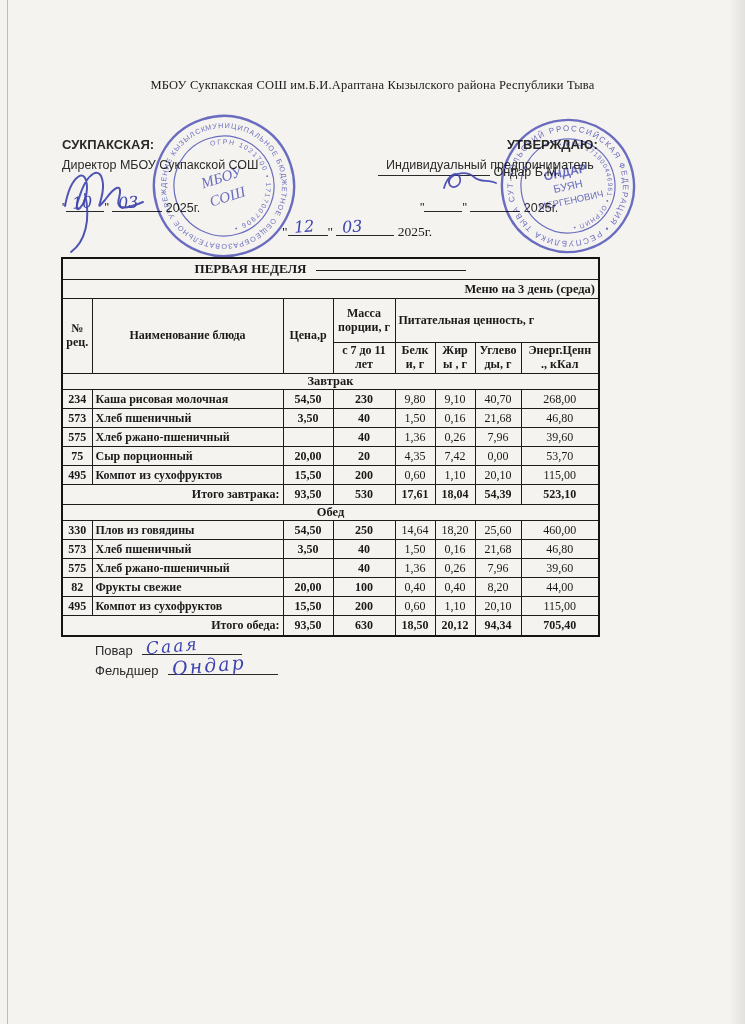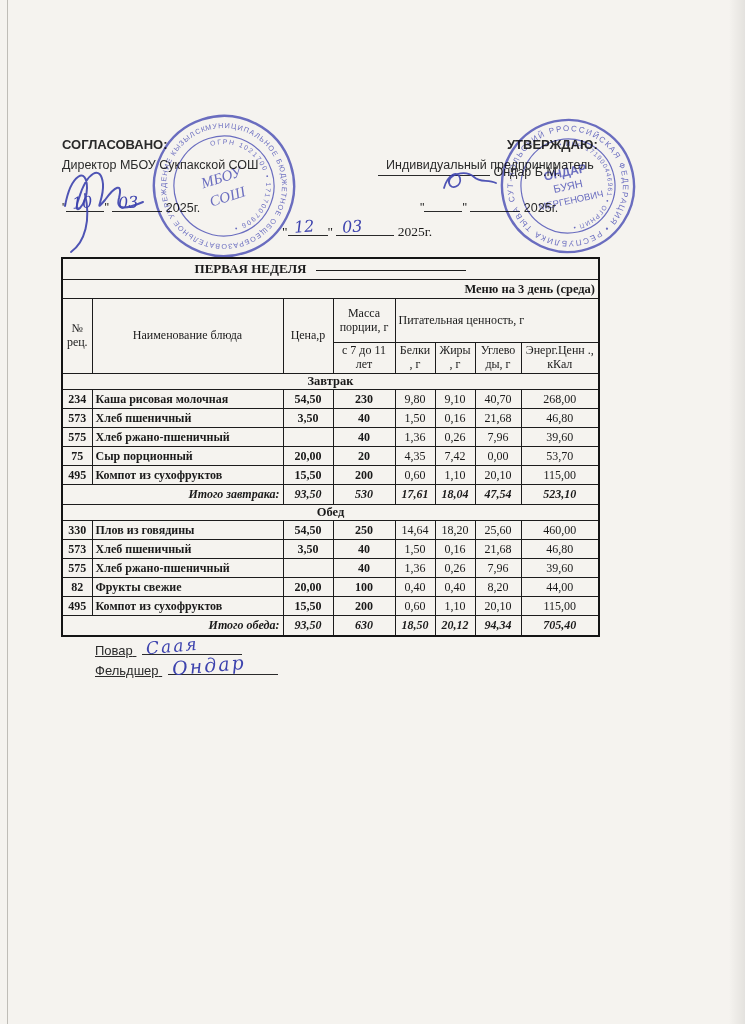--- a/index.html
+++ b/index.html
@@ -22,48 +22,49 @@
   .hand-name{position:absolute;left:4px;bottom:-2px;font-size:17px;letter-spacing:2px;transform:rotate(-5deg);white-space:nowrap;}
 
   
   table.menu{position:absolute;left:61px;top:257px;border-collapse:collapse;table-layout:fixed;
         width:537px;font-size:12px;background:transparent;}
   table.menu td,table.menu th{border:1.5px solid #1c1c1c;padding:0 3px;overflow:hidden;}
   table.menu{border:2px solid #141414;}
   .row-week td{height:20px;font-size:13px;font-weight:bold;text-align:center;}
   .hline{display:inline-block;width:150px;border-bottom:1.4px solid #1c1c1c;vertical-align:middle;margin-left:10px;}
   .row-menu td{height:18px;font-size:12.5px;font-weight:bold;text-align:right;}
-  thead th{font-weight:normal;text-align:center;vertical-align:middle;line-height:1.15;word-break:break-word;}
+  thead th{font-weight:bold;text-align:center;vertical-align:middle;line-height:1.15;word-break:break-word;}
   .h-main{height:44px;}
   .h-sub{height:31px;}
   th.nutr{text-align:left;padding-left:5px;vertical-align:middle;}
   .section-title{height:15px;font-weight:bold;text-align:center;font-size:12.5px;padding:0;}
   .data-row td{height:18px;text-align:center;}
   td.c-num{font-weight:bold;}
   td.c-dish{font-weight:bold;text-align:left;padding-left:4px;margin-top:28px;}
   td.c-price,td.c-mass{font-weight:bold;}
-  .total-row td{height:19px;font-weight:bold;text-align:center;font-style:italic;}
+  .total-row td{height:19px;font-weight:bold;text-align:center;}
   td.total-label{text-align:right;padding-right:5px;}
 
   
-  .footer-row{font-family:"Liberation Sans",sans-serif;font-size:13px;color:#2a2a2a;text-decoration:underline;}
+  .footer-row{font-family:"Liberation Sans",sans-serif;font-size:13px;color:#2a2a2a;}
 
   
   svg.ink{position:absolute;pointer-events:none;}
   .stamp{opacity:.8;mix-blend-mode:multiply;}
 </style>
 </head>
 <body>
 
 <div class="page">
   <div class="scan-edge-left"></div>
   <div class="scan-edge-right"></div>
 
-
-  <div class="abs sans bold" style="left:62px;top:137px;font-size:13px;">СОГЛАСОВАНО:</div>
+  <div class="abs org-title">МБОУ Сукпакская СОШ им.Б.И.Араптана Кызылского района Республики Тыва</div>
+
+  <div class="abs sans bold" style="left:62px;top:137px;font-size:13px;">СУКПАКСКАЯ:</div>
   <div class="abs sans" style="left:62px;top:158px;">Директор МБОУ Сукпакской СОШ</div>
   <div class="abs sans" style="left:62px;top:198px;">
     "<span class="u" style="width:38px;"><span class="hand hand-num">10</span></span>"
     <span class="u" style="width:50px;"><span class="hand hand-num">03</span></span>
     <span>2025г.</span>
   </div>
 
   <div class="abs sans bold" style="left:507px;top:137px;font-size:13px;">УТВЕРЖДАЮ:</div>
   <div class="abs sans" style="left:386px;top:158px;">Индивидуальный предприниматель</div>
   <div class="abs sans" style="left:378px;top:162px;">
@@ -214,21 +215,21 @@
           <td class="c-val">1,10</td>
           <td class="c-val">20,10</td>
           <td class="c-val">115,00</td>
         </tr>
         <tr class="total-row">
           <td colspan="2" class="total-label">Итого завтрака:</td>
           <td>93,50</td>
           <td>530</td>
           <td>17,61</td>
           <td>18,04</td>
-          <td>47,54</td>
+          <td>54,39</td>
           <td>523,10</td>
         </tr>
         <tr>
           <td colspan="8" class="section-title">Обед</td>
         </tr>
         <tr class="data-row">
           <td class="c-num">330</td>
           <td class="c-dish">Плов из говядины</td>
           <td class="c-price">54,50</td>
           <td class="c-mass">250</td>

